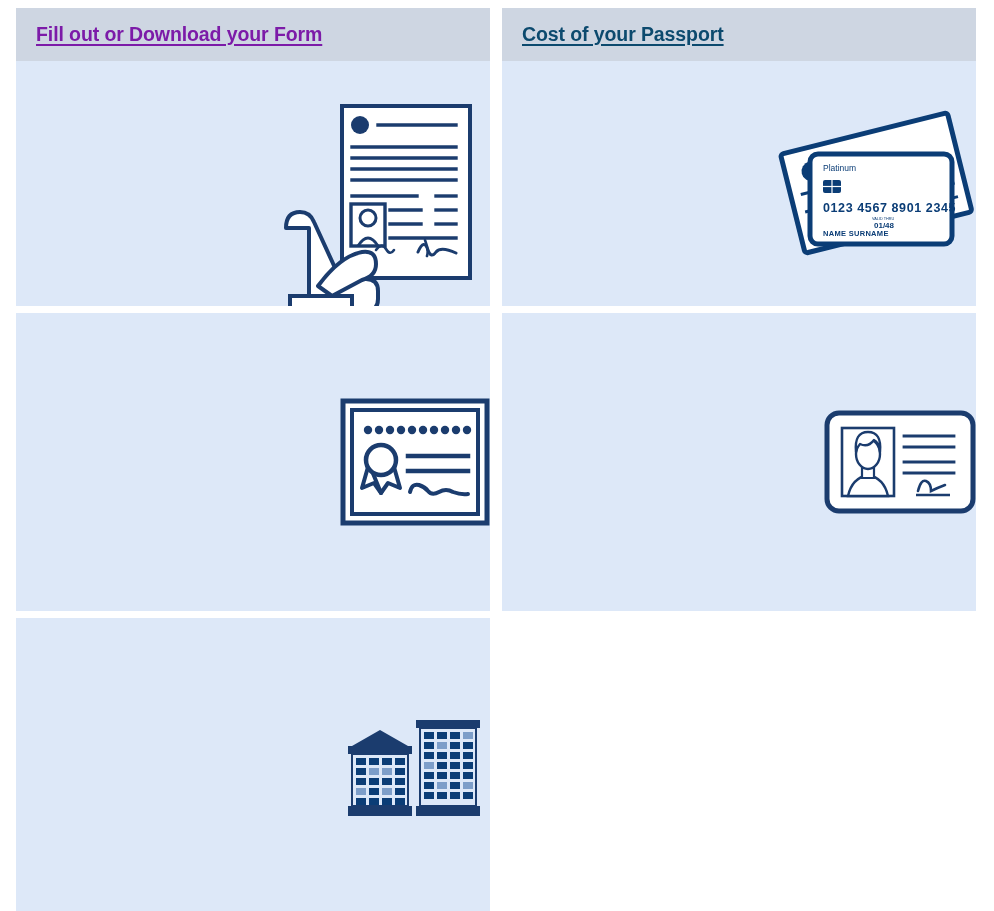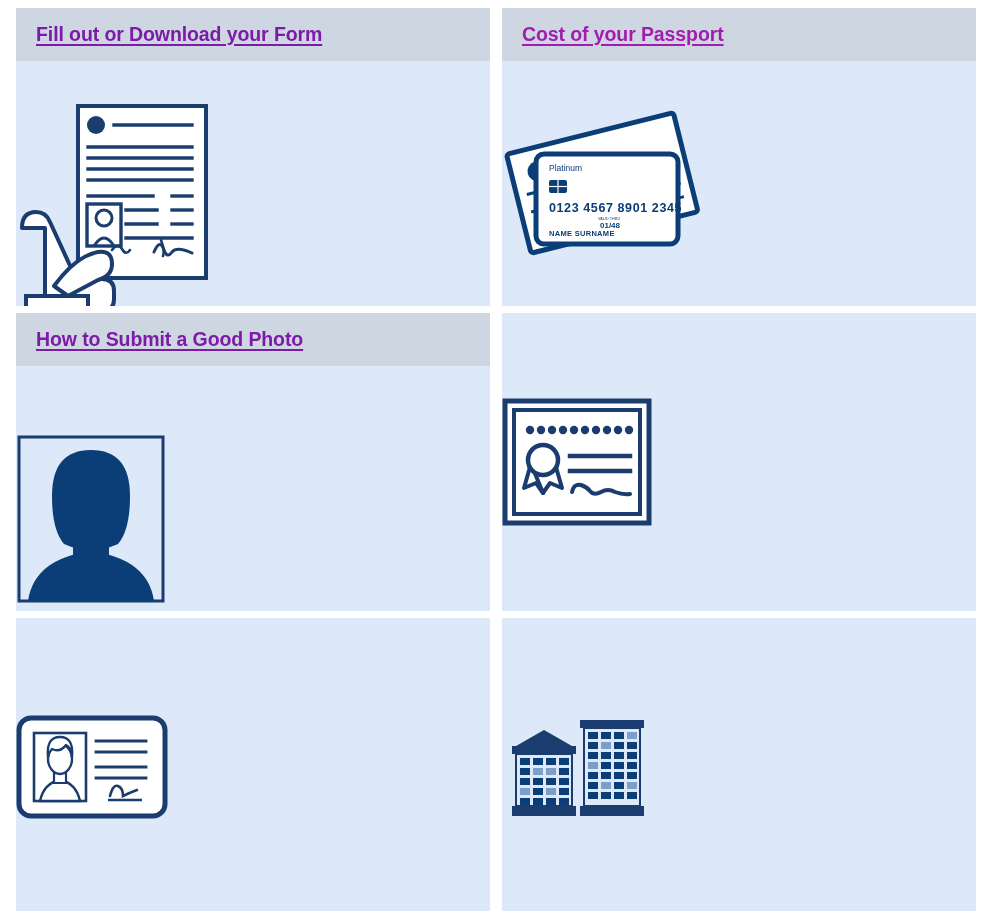--- a/index.html
+++ b/index.html
@@ -42,31 +42,31 @@
     padding: 0 20px;
   }
   .card-title-link {
     font-size: 19.5px;
     font-weight: 700;
     line-height: 1.1;
     letter-spacing: -0.1px;
     text-decoration: underline;
     text-underline-offset: 3px;
     text-decoration-thickness: 1.5px;
-    color: #a21caf;
+    color: #0c4a6e;
     cursor: pointer;
     white-space: nowrap;
   }
   .card-title-link.visited { color: #7c1ba8; }
   .card-body {
     flex: 1 1 auto;
     position: relative;
     display: flex;
     align-items: center;
-    justify-content: flex-start;
+    justify-content: flex-end;
     overflow: hidden;
   }
   .card-body svg { display: block; overflow: visible; }
   .illus-form   { margin-top: 62px; }
   .illus-cards  { margin-top: 4px; }
   .illus-photo  { margin-top: 60px; }
   .illus-cert   { margin-top: 0px; }
   .illus-id     { margin-top: 0px; }
   .illus-bldg   { margin-top: 0px; }
 </style>
@@ -147,36 +147,20 @@
           </g>
           <text x="13" y="58" font-family="'Liberation Sans', sans-serif" font-size="12.5" font-weight="bold" letter-spacing="0.6" fill="#0b3d76">0123 4567 8901 2345</text>
           <text x="62" y="66" font-family="'Liberation Sans', sans-serif" font-size="3.8" fill="#0b3d76">VALID THRU</text>
           <text x="64" y="74" font-family="'Liberation Sans', sans-serif" font-size="8" font-weight="bold" fill="#0b3d76">01/48</text>
           <text x="13" y="82" font-family="'Liberation Sans', sans-serif" font-size="7.5" font-weight="bold" letter-spacing="0.3" fill="#0b3d76">NAME SURNAME</text>
         </g>
       </svg>
     </div>
   </div>
 
-  <div class="card">
-    <div class="card-header">
-      <a class="card-title-link visited">How to Submit a Good Photo</a>
-    </div>
-    <div class="card-body">
-      <svg class="illus-photo" width="150" height="170" viewBox="0 0 150 170" fill="none">
-        <rect x="3" y="3" width="144" height="164" fill="#dde8f8" stroke="#1b3c6e" stroke-width="3"></rect>
-
-        <path d="M12 167 q6 -42 63 -50 q57 8 63 50 z" fill="#0b3d76"></path>
-
-        <rect x="57" y="96" width="36" height="30" fill="#0b3d76"></rect>
-
-        <path d="M75 16 q-39 0 -39 46 q0 34 12 48 q27 12 54 0 q12 -14 12 -48 q0 -46 -39 -46 z" fill="#0b3d76"></path>
-      </svg>
-    </div>
-  </div>
 
   <div class="card">
     <div class="card-body">
       <svg class="illus-cert" width="150" height="128" viewBox="0 0 150 128" fill="none">
 
         <rect x="3" y="3" width="144" height="122" fill="#ffffff" stroke="#1b3c6e" stroke-width="5"></rect>
         <rect x="12" y="12" width="126" height="104" fill="#ffffff" stroke="#1b3c6e" stroke-width="4"></rect>
 
         <g fill="#1b3c6e">
           <circle cx="28" cy="32" r="4.2"></circle>

